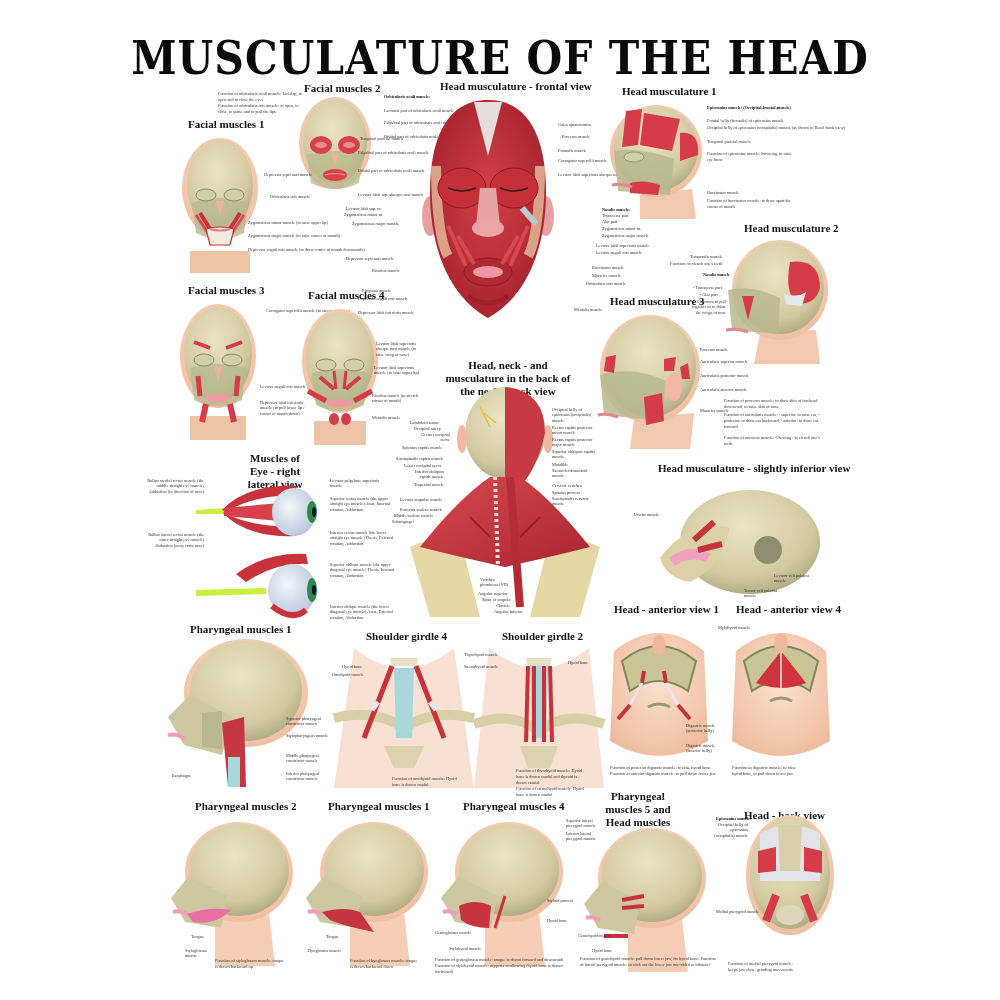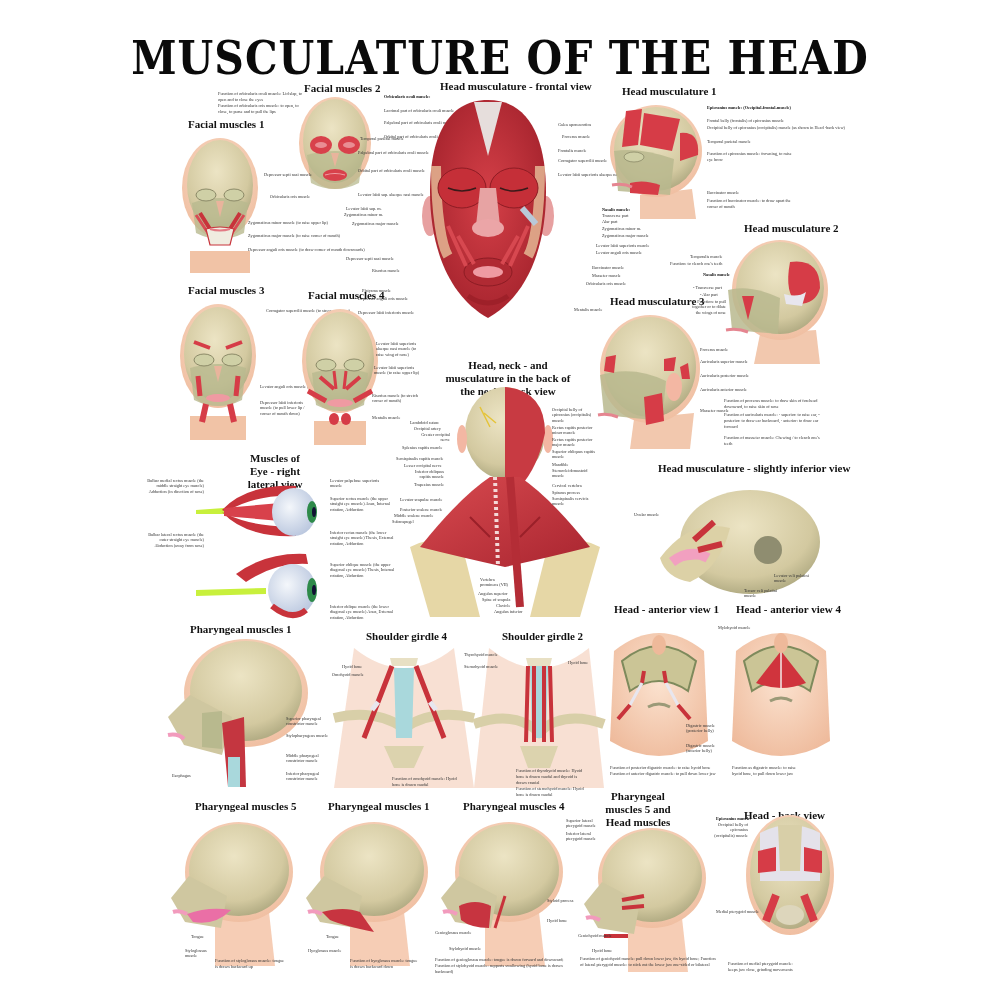--- a/index.html
+++ b/index.html
@@ -428,21 +428,21 @@
     <path d="M46 98 L84 98 L76 120 L54 120 Z" fill="#dcd3ae"></path>
   </svg>
   <div class="lbl" style="left:-6px;top:22px;">Thyrohyoid muscle</div>
   <div class="lbl" style="left:-6px;top:34px;">Sternohyoid muscle</div>
   <div class="lbl" style="left:98px;top:30px;">Hyoid bone</div>
   <div class="fn" style="left:46px;top:138px;width:70px;">Function of thyrohyoid muscle: Hyoid bone is drawn caudal and thyroid is drawn cranial</div>
   <div class="fn" style="left:46px;top:156px;width:70px;">Function of sternohyoid muscle: Hyoid bone is drawn caudal</div>
 </div>
 
 <div class="panel" style="left:165px;top:800px;width:140px;height:180px;">
-  <div class="ptitle" style="left:30px;top:0px;">Pharyngeal muscles 5</div>
+  <div class="ptitle" style="left:30px;top:0px;">Pharyngeal muscles 2</div>
   <svg width="130" height="150" style="left:0px;top:16px;">
     <path d="M50 100 L50 150 L110 150 L104 96 Z" fill="#f6cdb5"></path>
     <ellipse cx="74" cy="56" rx="54" ry="50" fill="url(#gSkin)"></ellipse>
     <ellipse cx="74" cy="54" rx="50" ry="46" fill="url(#gSkull)"></ellipse>
     <path d="M24 60 L6 82 L20 106 L56 112 L62 80 Z" fill="#cfc7a0"></path>
     <path d="M8 96 Q14 94 22 98" stroke="#f29bbd" stroke-width="4" fill="none"></path>
     <path d="M22 98 Q44 90 66 94 Q50 110 28 106 Z" fill="#ea6fa6"></path>
   </svg>
   <div class="lbl" style="left:26px;top:134px;">Tongue</div>
   <div class="lbl" style="left:20px;top:148px;white-space:normal;width:24px;">Styloglossus muscle</div>

